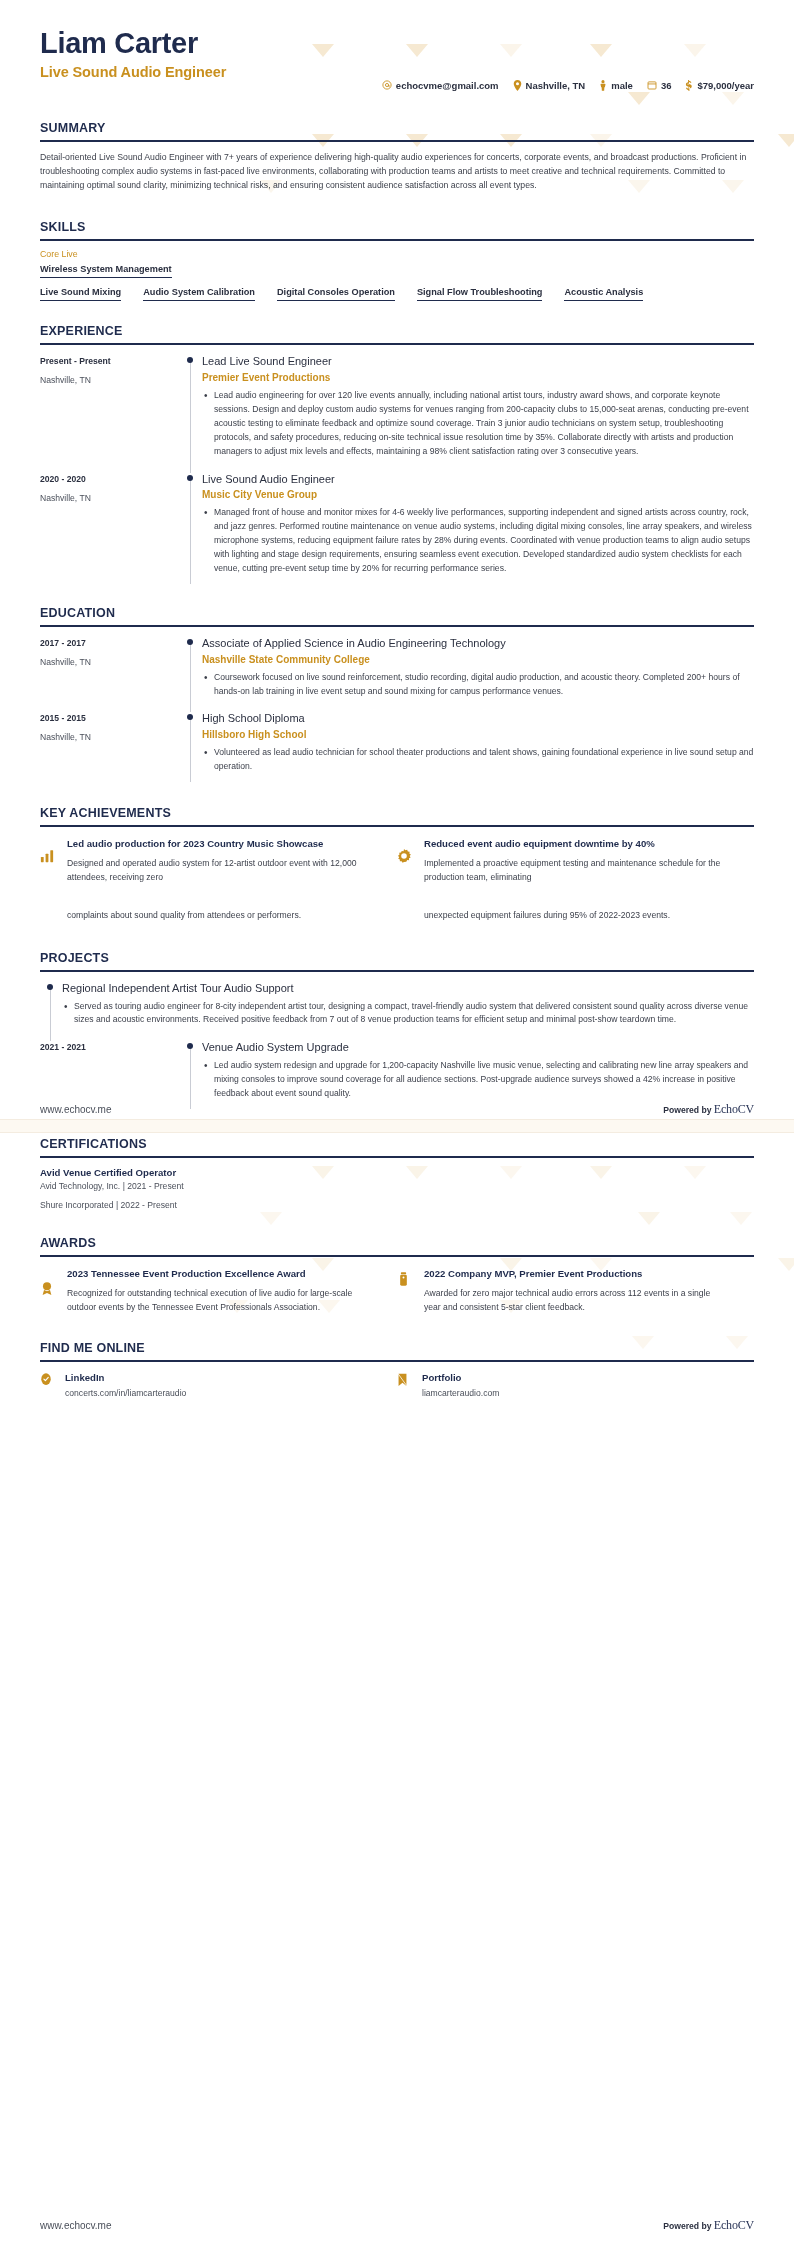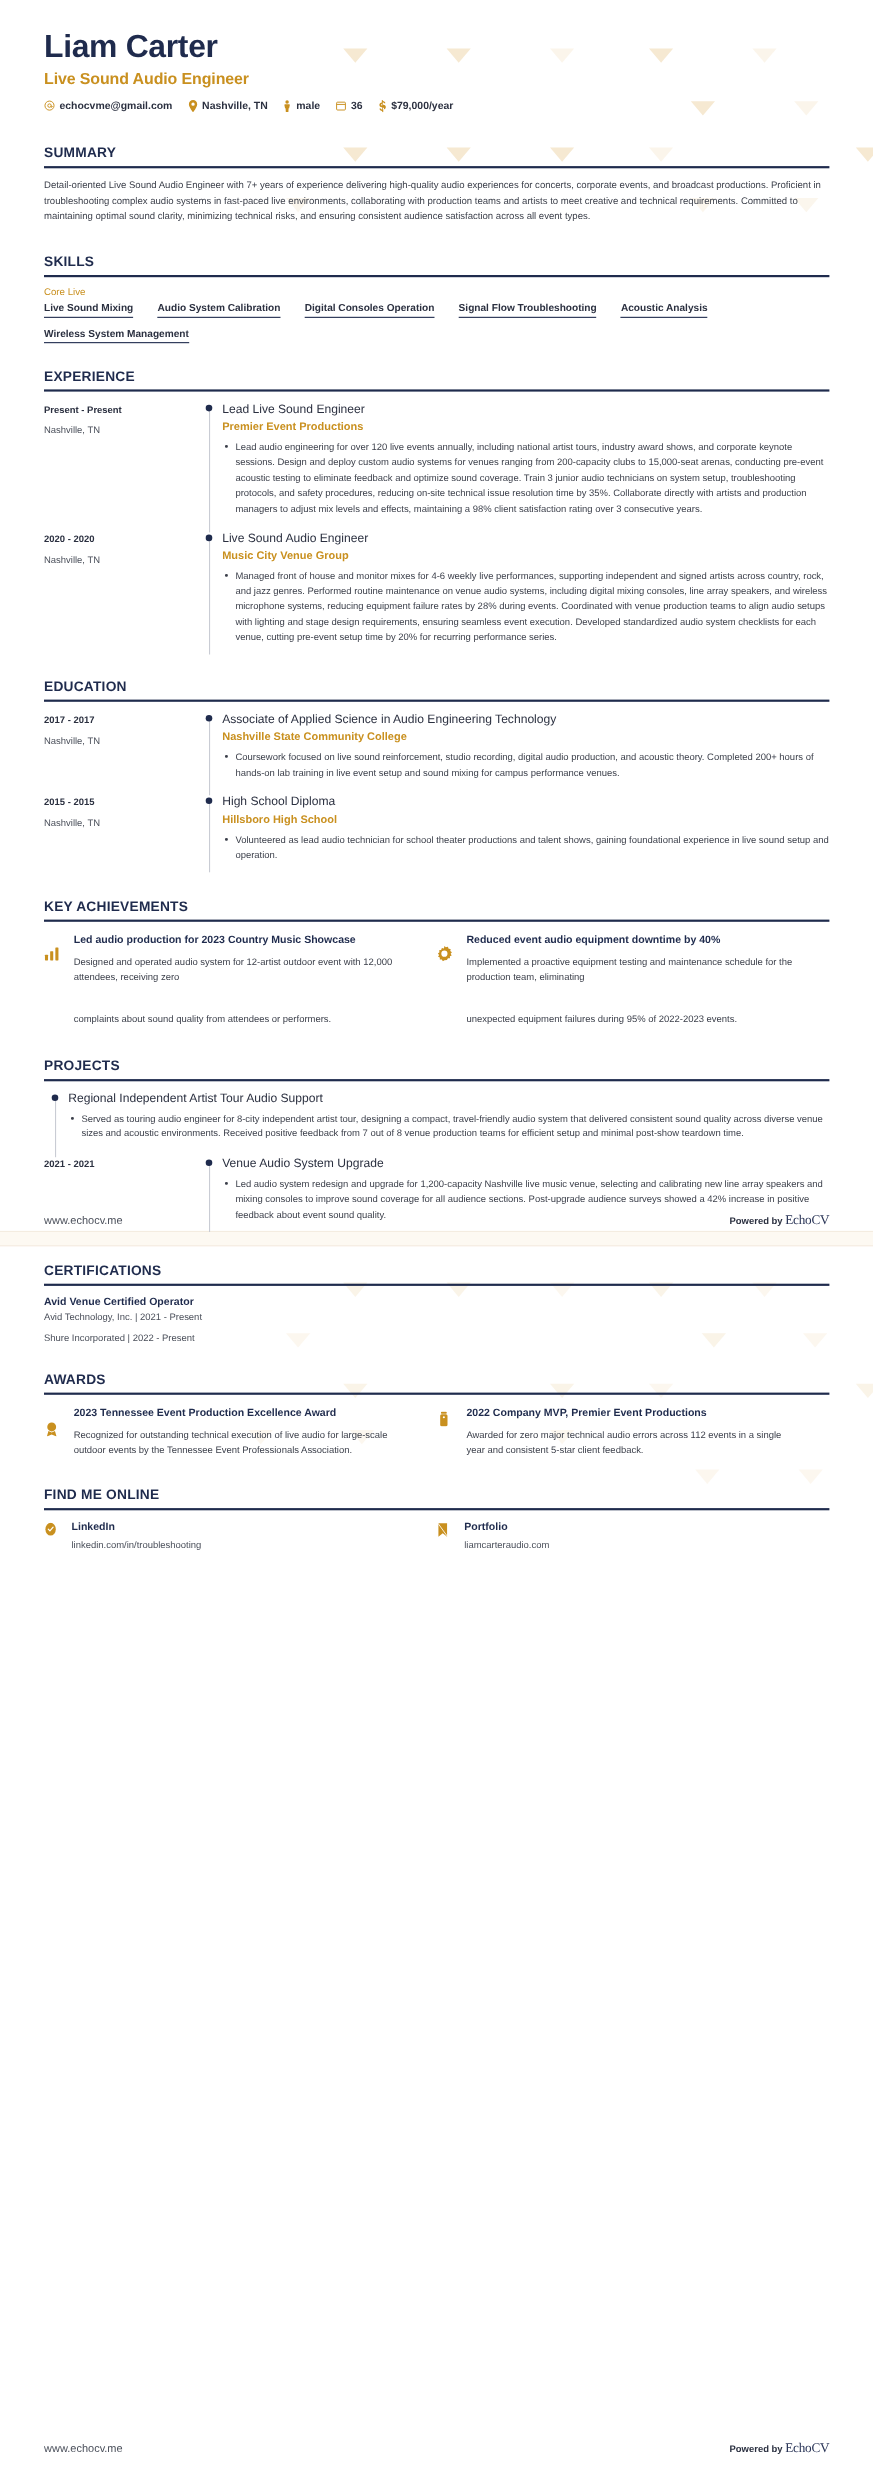--- a/index.html
+++ b/index.html
@@ -41,24 +41,24 @@
     font-weight: bold;
     color: #c9901f;
     margin-top: 4px;
     letter-spacing: -0.1px;
   }
   .contact-row {
     display: flex;
     align-items: center;
     flex-wrap: wrap;
     gap: 0 14px;
-    margin-top: 11px;
     font-size: 9.5px;
     font-weight: bold;
     color: #2b3040;
+    justify-content: flex-end;
   }
   .contact-item { display: flex; align-items: center; gap: 4px; white-space: nowrap; }
   .contact-item svg { display:block; }
 
   
   .section { margin-top: 22px; }
   .section-title {
     font-size: 12.5px;
     font-weight: bold;
     color: #1f2b4d;
@@ -337,28 +337,28 @@
       <div class="section-title">SUMMARY</div>
       <div class="section-rule"></div>
       <p class="summary-text">Detail-oriented Live Sound Audio Engineer with 7+ years of experience delivering high-quality audio experiences for concerts, corporate events, and broadcast productions. Proficient in troubleshooting complex audio systems in fast-paced live environments, collaborating with production teams and artists to meet creative and technical requirements. Committed to maintaining optimal sound clarity, minimizing technical risks, and ensuring consistent audience satisfaction across all event types.</p>
     </div>
 
     <div class="section" style="margin-top:28px;">
       <div class="section-title">SKILLS</div>
       <div class="section-rule"></div>
       <div class="skill-group-label">Core Live</div>
       <div class="skill-list">
+        <span class="skill">Wireless System Management</span>
+      </div>
+      <div class="skill-list">
         <span class="skill">Live Sound Mixing</span>
         <span class="skill">Audio System Calibration</span>
         <span class="skill">Digital Consoles Operation</span>
         <span class="skill">Signal Flow Troubleshooting</span>
         <span class="skill">Acoustic Analysis</span>
-      </div>
-      <div class="skill-list">
-        <span class="skill">Wireless System Management</span>
       </div>
     </div>
 
     <div class="section" style="margin-top:14px;">
       <div class="section-title">EXPERIENCE</div>
       <div class="section-rule"></div>
 
       <div class="entry" style="margin-top:10px;">
         <div class="entry-left">
           <div class="entry-date">Present - Present</div>
@@ -579,21 +579,21 @@
       <div class="links">
         <div class="link-item">
           <div class="link-icon">
             <svg width="12" height="14" viewBox="0 0 12 16" fill="#c9901f">
               <ellipse cx="6" cy="7" rx="5.4" ry="6.6"></ellipse>
               <path d="M3.6 7l1.7 1.8L8.6 5" stroke="#fff" stroke-width="1.3" fill="none" stroke-linecap="round" stroke-linejoin="round"></path>
             </svg>
           </div>
           <div>
             <div class="link-label">LinkedIn</div>
-            <div class="link-url">linkedin.com/in/troubleshooting</div>
+            <div class="link-url">concerts.com/in/liamcarteraudio</div>
           </div>
         </div>
         <div class="link-item">
           <div class="link-icon">
             <svg width="11" height="14" viewBox="0 0 11 16" fill="#c9901f">
               <path d="M1 0.8h9v14l-4.5-3.6L1 14.8z"></path>
               <path d="M0.6 1L10.4 14.6" stroke="#fff" stroke-width="0.9"></path>
             </svg>
           </div>
           <div>

